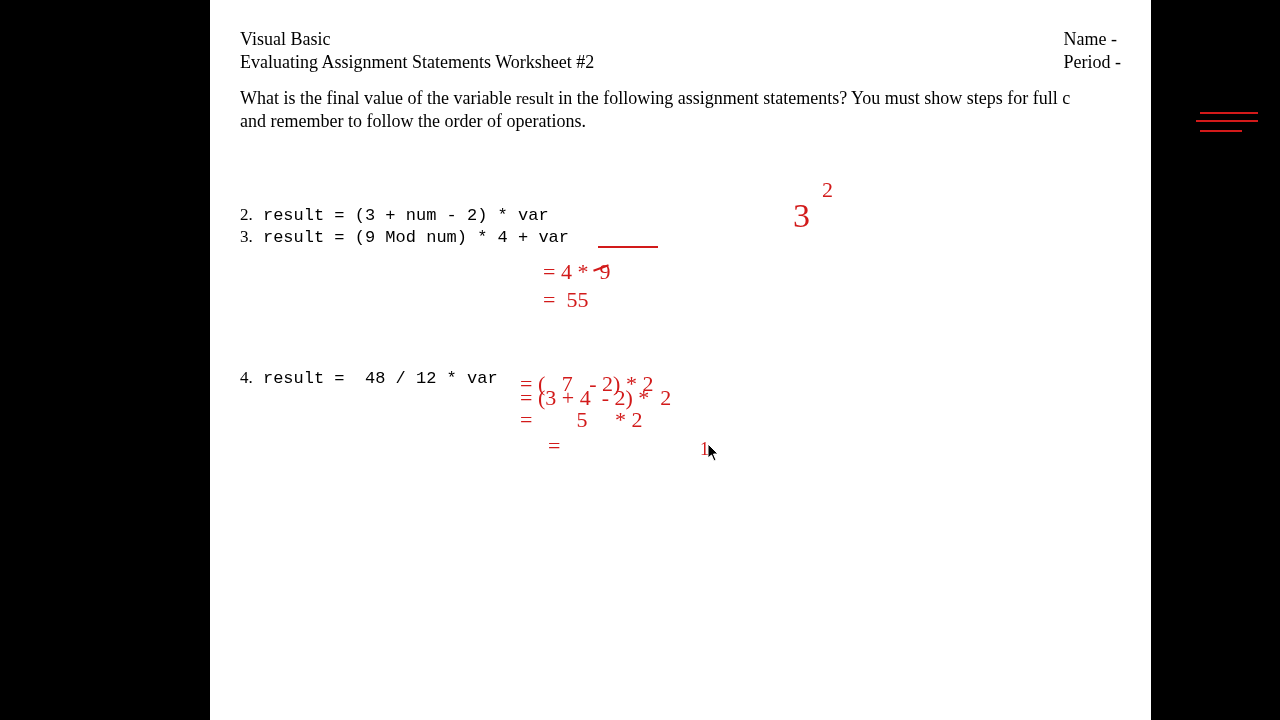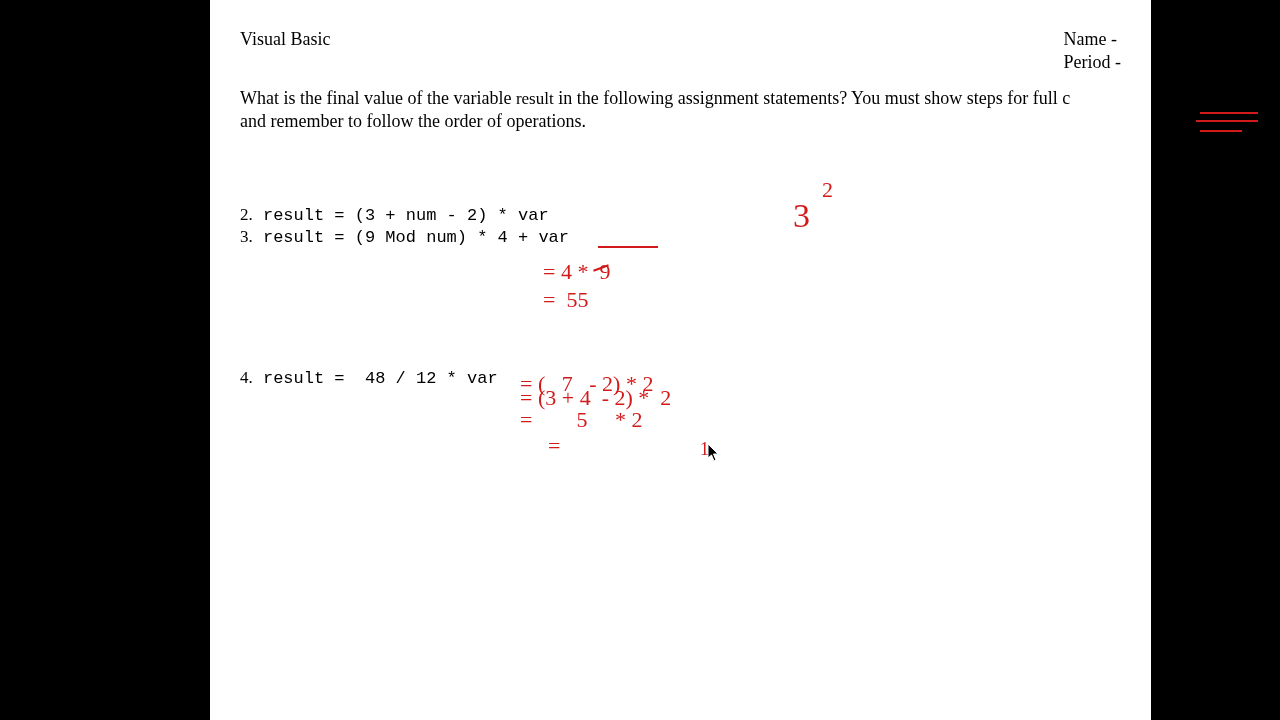--- a/index.html
+++ b/index.html
@@ -96,20 +96,21 @@
 </head>
 <body>
 
 <div class="topshadow"></div>
 
 <div class="page">
 
   <div class="header">
     <div class="header-left">
       <div>Visual Basic</div>
+      <div>Evaluating Assignment Statements Worksheet #2</div>
     </div>
     <div class="header-right">
       <div>Name -</div>
       <div>Period -</div>
     </div>
   </div>
 
   <div class="question">
     <span>What is the final value of the variable </span><span class="mono">result</span><span> in the following assignment statements? You must show steps for full c</span>
     <br>

